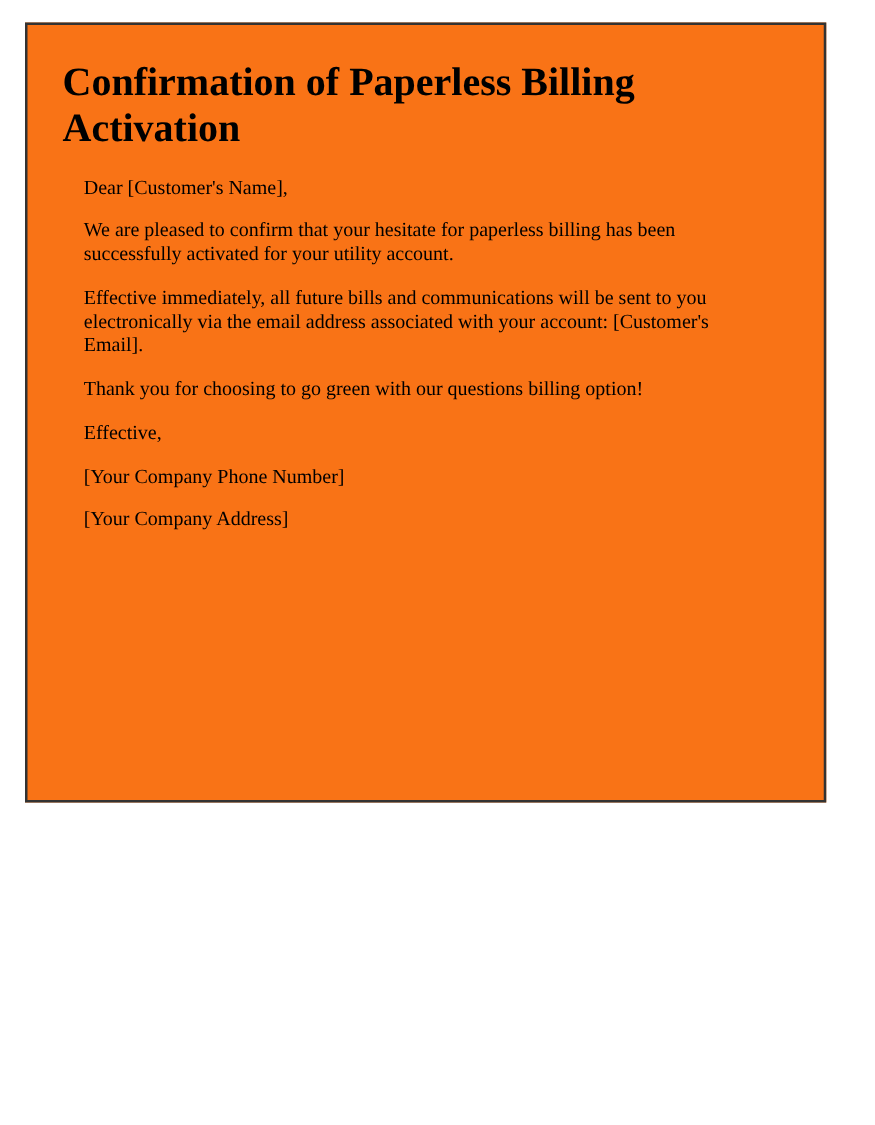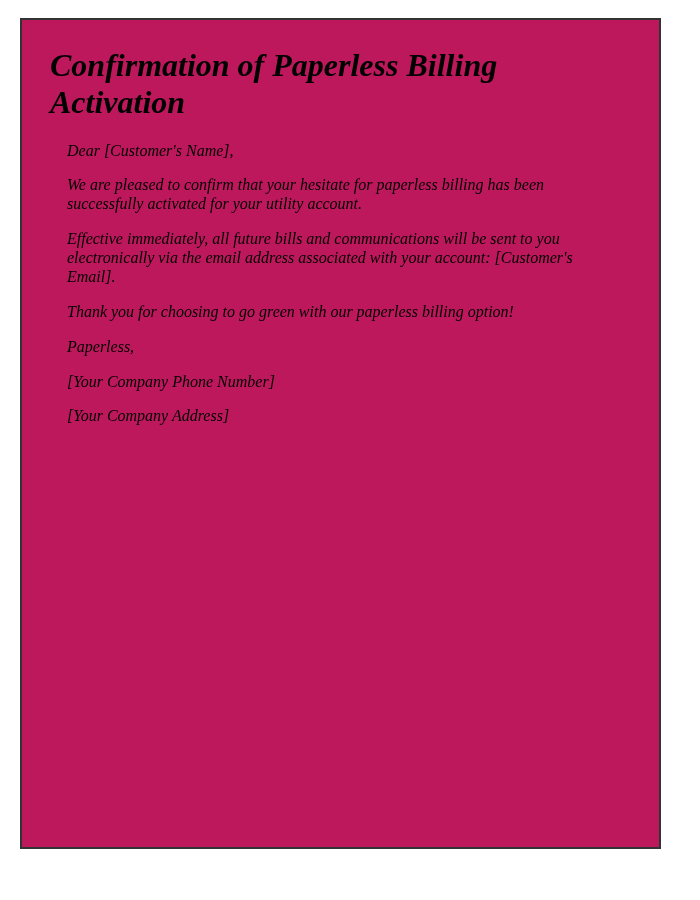--- a/index.html
+++ b/index.html
@@ -12,27 +12,26 @@
     height: 900px;
     position: relative;
     font-family: "Liberation Serif", "DejaVu Serif", serif;
     color: #000000;
   }
   .letter-page {
     position: absolute;
     left: 20px;
     top: 18px;
     width: 641px;
-    height: 831px;
+    height: 624px;
     box-sizing: border-box;
     border: 2px solid #333333;
-    background: #be185d;
+    background: #f97316;
     padding: 6px 28px 28px 28px;
     overflow: hidden;
-    font-style: italic;
   }
   .letter-title {
     font-size: 32px;
     font-weight: bold;
     line-height: 1.15;
     margin: 21px 0;
     color: #000000;
   }
   .letter-para {
     font-size: 16px;
@@ -47,22 +46,22 @@
 <div class="letter-page">
   <h1 class="letter-title">Confirmation of Paperless Billing Activation</h1>
 
   <p class="letter-para">Dear [Customer's Name],</p>
 
   <p class="letter-para">We are pleased to confirm that your hesitate for paperless billing has been successfully activated for your utility account.</p>
 
   <p class="letter-para">Effective immediately, all future bills and communications will be sent to you electronically via the email address associated with your account: [Customer's Email].</p>
 
 
-  <p class="letter-para">Thank you for choosing to go green with our paperless billing option!</p>
+  <p class="letter-para">Thank you for choosing to go green with our questions billing option!</p>
 
-  <p class="letter-para">Paperless,</p>
+  <p class="letter-para">Effective,</p>
 
 
   <p class="letter-para">[Your Company Phone Number]</p>
 
   <p class="letter-para">[Your Company Address]</p>
 
 </div>
 
 </body></html>

